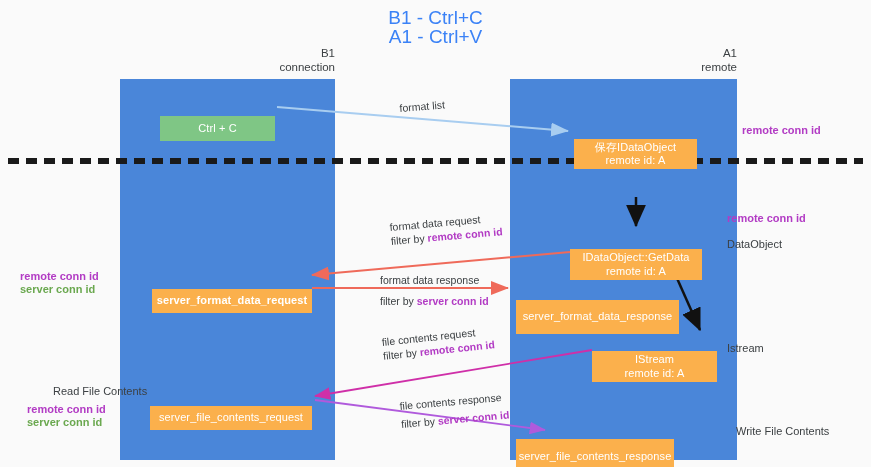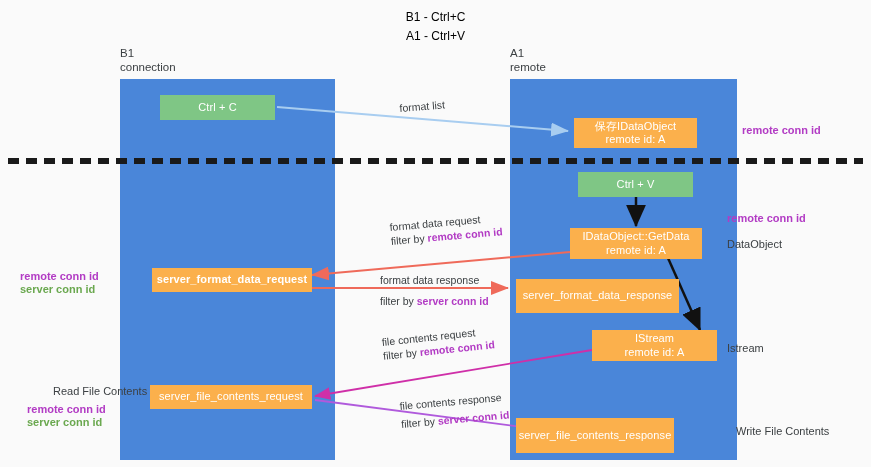--- a/index.html
+++ b/index.html
@@ -10,42 +10,43 @@
     overflow:hidden;
     position:relative;
     color:#333;
   }
   #stage{position:absolute;left:0;top:0;width:871px;height:467px;}
   .abs{position:absolute;}
 
   
   .title{
     width:100%;text-align:center;top:8px;left:0;
-    font-size:12px;line-height:19px;color:#000000;
+    font-size:19px;line-height:19px;color:#3b82f6;
     white-space:pre;
   }
 
   
   .colhead{
-    text-align:left;font-size:11.5px;line-height:14px;
+    text-align:right;font-size:11.5px;line-height:14px;
     color:#3c4043;white-space:pre;
   }
 
   
   .lane{background:#4a86d9;}
 
   
   .node{
     box-sizing:border-box;
     display:flex;align-items:center;justify-content:center;
     text-align:center;
     color:#ffffff;
     font-size:11px;line-height:13.5px;
     white-space:pre;
     letter-spacing:.1px;
+    margin-top:21px;
   }
   .green{background:#7fc685;}
   .orange{background:#fbb04c;}
 
   
   .lbl{
     font-size:11px;line-height:14px;white-space:pre;color:#3c4043;
   }
   .purple{color:#b23bc4;font-weight:bold;}
   .green-t{color:#6aa84f;font-weight:bold;}
@@ -106,21 +107,20 @@
     <line x1="592" y1="350" x2="315" y2="396" stroke="#cf2fa8" stroke-width="1.8" marker-end="url(#ah-magenta)"></line>
 
     <line x1="315" y1="400" x2="545" y2="430" stroke="#b05adc" stroke-width="1.8" marker-end="url(#ah-violet)"></line>
   </svg>
 
   <div class="abs node green" style="left:160px;top:95px;width:115px;height:25px;">Ctrl + C</div>
 
   <div class="abs node orange" style="left:574px;top:118px;width:123px;height:30px;">保存IDataObject
 remote id: A</div>
 
-  <div class="abs node green" style="left:578px;top:172px;width:115px;height:25px;">Ctrl + V</div>
 
   <div class="abs node orange" style="left:570px;top:228px;width:132px;height:31px;">IDataObject::GetData
 remote id: A</div>
 
   <div class="abs node orange" style="left:152px;top:268px;width:160px;height:24px;font-weight:bold;">server_format_data_request</div>
 
   <div class="abs node orange" style="left:516px;top:279px;width:163px;height:34px;">server_format_data_response</div>
 
   <div class="abs node orange" style="left:592px;top:330px;width:125px;height:31px;">IStream
 remote id: A</div>

